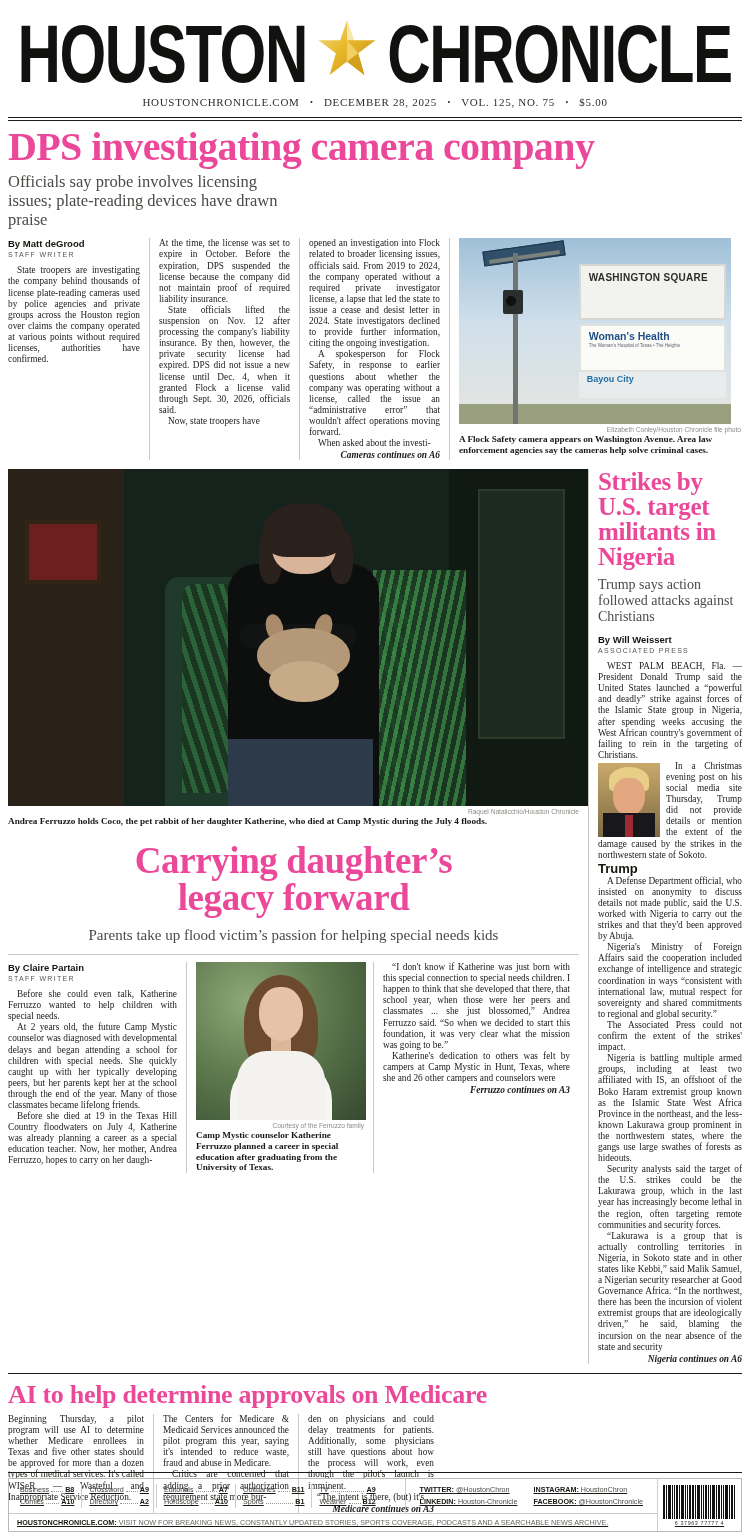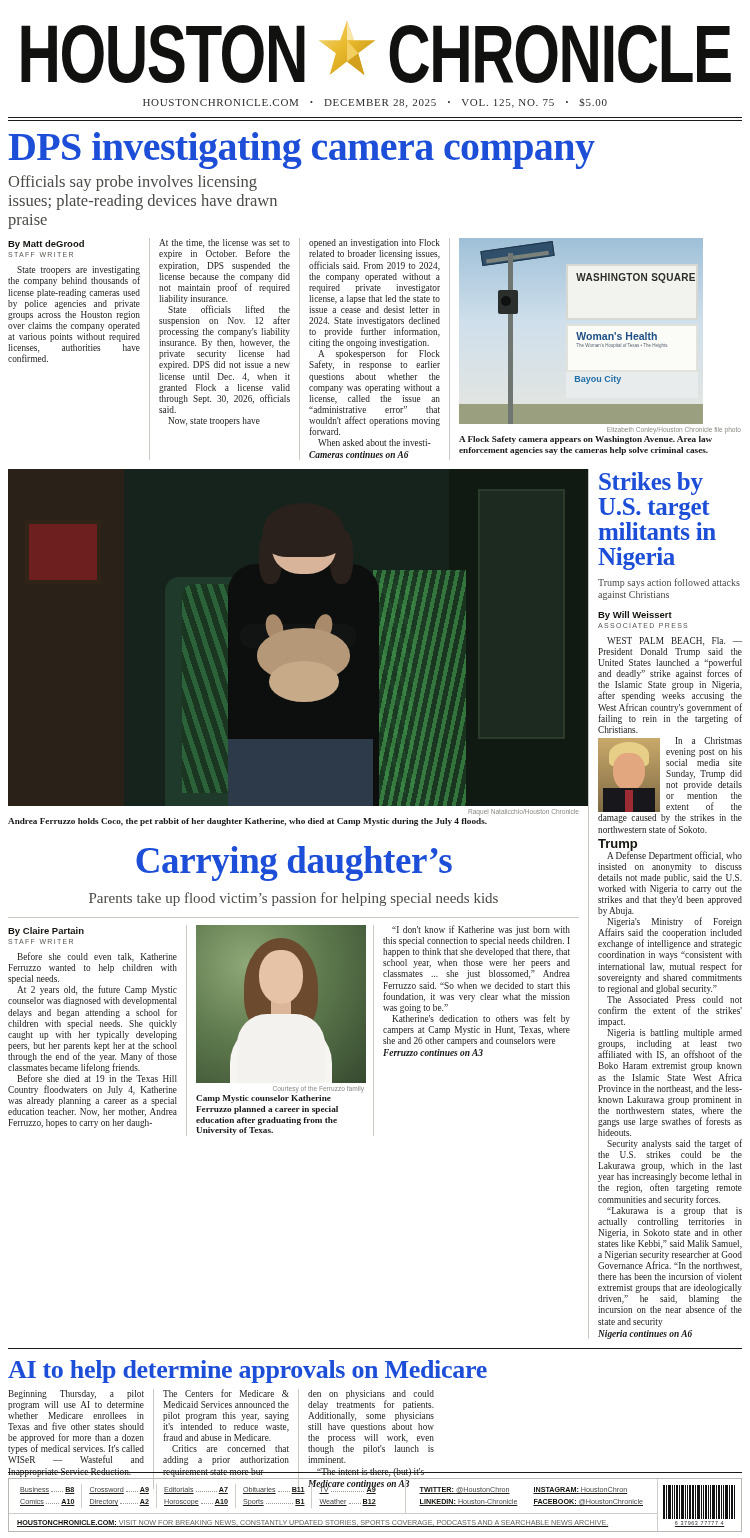--- a/index.html
+++ b/index.html
@@ -33,59 +33,59 @@
     font-family: "Liberation Serif", serif;
     font-size: 11px; letter-spacing: 0.7px;
     color: #2d2d2b; padding: 16px 0 9px;
   }
   .dateline .sep { padding: 0 7px; font-size: 8px; vertical-align: 1px; }
   .rule-double { border-top: 1.5px solid #1a1a18; border-bottom: 1px solid #1a1a18; height: 4px; }
 
   
   .hl-main {
     font-family: "Liberation Serif", serif;
-    font-weight: bold; color: #1d4ed8;
+    font-weight: bold; color: #ec4899;
     letter-spacing: -0.6px; line-height: 0.97;
   }
   .deck {
     font-family: "Liberation Serif", serif;
     color: #4a4a46; line-height: 1.14; font-weight: normal;
   }
   .byline { font-family: "Liberation Sans", sans-serif; font-weight: bold; font-size: 9.5px; color: #15150f; }
   .byline-org { font-family: "Liberation Sans", sans-serif; font-size: 7px; letter-spacing: 1.3px; color: #55554f; margin-top: 2px; }
   .body-col p {
     font-family: "Liberation Serif", serif;
     font-size: 9.3px; line-height: 11.1px;
     text-align: justify; text-indent: 9px;
     color: #20201d; hyphens: auto;
   }
   .body-col p.nf { text-indent: 0; }
   .jump {
     font-family: "Liberation Serif", serif; font-weight: bold; font-style: italic;
-    font-size: 9.4px; text-align: left; color: #17171a; margin-top: 1px;
+    font-size: 9.4px; text-align: right; color: #17171a; margin-top: 1px;
   }
   .credit {
     font-family: "Liberation Sans", sans-serif; font-size: 6.6px;
     color: #8a8a84; text-align: right; padding: 2px 0 1px;
   }
   .cap {
     font-family: "Liberation Serif", serif; font-weight: bold;
     font-size: 9.2px; line-height: 10.8px; color: #17171a;
   }
   .photo { background: #cfd3d6; position: relative; overflow: hidden; }
 
   
   .story1 { padding-top: 7px; }
   .s1-head { font-size: 40px; line-height: 0.95; padding-bottom: 7px; }
   .s1-deck { font-size: 16.5px; width: 286px; padding-bottom: 9px; }
   .s1-grid { display: flex; gap: 0; }
   .s1-c1, .s1-c2, .s1-c3 { width: 141px; padding-right: 9px; }
   .s1-c2, .s1-c3 { border-left: 0.7px solid #c9c9c4; padding-left: 9px; width: 150px; }
   .s1-right { width: 292px; padding-left: 9px; border-left: 0.7px solid #c9c9c4; }
-  .s1-photo { width: 244px; height: 186px; }
+  .s1-photo { width: 272px; height: 186px; }
 
   
   .camphoto { background: linear-gradient(#b9cfe0 0%, #cfe0ec 38%, #dfe4e4 70%, #c9c6bb 100%); }
   .ph-sky { position:absolute; inset:0; background: linear-gradient(#9fc0d8 0%, #cfdfeb 45%, #e6e6e0 100%); }
   .ph-sign { position:absolute; left:44%; top:14%; width:54%; height:30%; background:#f2f2ee; border:2px solid #d8d8d2; }
   .ph-sign2 { position:absolute; left:44%; top:46%; width:54%; height:26%; background:#fbfbf8; border:2px solid #e2e2dc; }
   .ph-sign3 { position:absolute; left:44%; top:72%; width:54%; height:14%; background:#e9ecec; }
   .ph-signtext { font-family:"Liberation Sans",sans-serif; font-weight:bold; font-size:10px; color:#2c2c2a; padding:6px 0 0 8px; letter-spacing:0.3px;}
   .ph-signtext2 { font-family:"Liberation Sans",sans-serif; font-weight:bold; font-size:10.5px; color:#1f4f86; padding:4px 0 0 8px;}
   .ph-signsub { font-family:"Liberation Sans",sans-serif; font-size:4.5px; color:#5a6472; padding:1px 0 0 8px;}
@@ -138,21 +138,21 @@
   .sp { background: linear-gradient(#6e8a5c, #3f5a39); }
   .sp-bgblur { position:absolute; inset:0; background: radial-gradient(circle at 30% 25%, #8fa878 0%, #5f7a4e 45%, #35492f 100%); }
   .sp-hair { position:absolute; left:28%; top:8%; width:44%; height:62%; background:#6b4a2d; border-radius:50% 50% 38% 38%; }
   .sp-face { position:absolute; left:37%; top:16%; width:26%; height:34%; background:#e6c3a6; border-radius:46% 46% 50% 50%; }
   .sp-neck { position:absolute; left:44%; top:46%; width:12%; height:12%; background:#dcb698; }
   .sp-dress { position:absolute; left:24%; top:56%; width:52%; height:44%; background:#f4f2ee; border-radius:30px 30px 0 0; }
   .sp-shoulder { position:absolute; left:20%; top:62%; width:60%; height:38%; background:#f7f5f1; border-radius:40px 40px 0 0; }
 
   
   .nig-head { font-size: 25px; line-height: 1.0; padding-bottom: 8px; letter-spacing: -0.3px; }
-  .nig-deck { font-size: 10px; padding-bottom: 9px; }
+  .nig-deck { font-size: 14px; padding-bottom: 9px; }
   .nig-mug { width: 62px; height: 74px; float: left; margin: 2px 6px 0 0; }
   .mug-t { background: linear-gradient(#c9a96b, #7e6a44); }
   .mug-hair { position:absolute; left:18%; top:6%; width:64%; height:34%; background:#e8cf87; border-radius:50% 50% 20% 20%; }
   .mug-face { position:absolute; left:24%; top:20%; width:52%; height:52%; background:#e2a77f; border-radius:42% 42% 48% 48%; }
   .mug-suit { position:absolute; left:8%; top:68%; width:84%; height:32%; background:#17171c; }
   .mug-tie { position:absolute; left:44%; top:70%; width:12%; height:30%; background:#9c2b34; }
   .mug-cap { font-family:"Liberation Sans",sans-serif; font-weight:bold; font-size:13px; color:#15150f; }
 
   
   .med { padding-top: 9px; }
@@ -288,20 +288,21 @@
         <div class="pp-arm"></div>
         <div class="pp-ear"></div>
         <div class="pp-ear2"></div>
         <div class="pp-rabbit"></div>
         <div class="pp-rabbit2"></div>
       </div>
       <div class="credit">Raquel Natalicchio/Houston Chronicle</div>
       <div class="cap">Andrea Ferruzzo holds Coco, the pet rabbit of her daughter Katherine, who died at Camp Mystic during the July 4 floods.</div>
 
       <div class="hl-main feat-head">Carrying daughter’s</div>
+      <div class="hl-main feat-head" style="padding-top:0">legacy forward</div>
       <div class="deck feat-deck">Parents take up flood victim’s passion for helping special needs kids</div>
       <div class="feat-rule"></div>
 
       <div class="feat-grid">
         <div class="feat-c1 body-col">
           <div class="byline">By Claire Partain</div>
           <div class="byline-org">STAFF WRITER</div>
           <p style="margin-top:7px">Before she could even talk, Katherine Ferruzzo wanted to help children with special needs.</p>
           <p>At 2 years old, the future Camp Mystic counselor was diagnosed with developmental delays and began attending a school for children with special needs. She quickly caught up with her typically developing peers, but her parents kept her at the school through the end of the year. Many of those classmates became lifelong friends.</p>
           <p>Before she died at 19 in the Texas Hill Country floodwaters on July 4, Katherine was already planning a career as a special education teacher. Now, her mother, Andrea Ferruzzo, hopes to carry on her daugh-</p>
@@ -331,21 +332,21 @@
       <div class="deck nig-deck">Trump says action followed attacks against Christians</div>
       <div class="byline">By Will Weissert</div>
       <div class="byline-org">ASSOCIATED PRESS</div>
       <p style="margin-top:7px">WEST PALM BEACH, Fla. — President Donald Trump said the United States launched a “powerful and deadly” strike against forces of the Islamic State group in Nigeria, after spending weeks accusing the West African country's government of failing to rein in the targeting of Christians.</p>
       <div class="nig-mug photo mug-t">
         <div class="mug-hair"></div>
         <div class="mug-face"></div>
         <div class="mug-suit"></div>
         <div class="mug-tie"></div>
       </div>
-      <p>In a Christmas evening post on his social media site Sunday, Trump did not provide details or mention the extent of the damage caused by the strikes in the northwestern state of Sokoto.</p>
+      <p>In a Christmas evening post on his social media site Thursday, Trump did not provide details or mention the extent of the damage caused by the strikes in the northwestern state of Sokoto.</p>
       <div class="mug-cap">Trump</div>
       <p style="clear:both">A Defense Department official, who insisted on anonymity to discuss details not made public, said the U.S. worked with Nigeria to carry out the strikes and that they'd been approved by Abuja.</p>
       <p>Nigeria's Ministry of Foreign Affairs said the cooperation included exchange of intelligence and strategic coordination in ways “consistent with international law, mutual respect for sovereignty and shared commitments to regional and global security.”</p>
       <p>The Associated Press could not confirm the extent of the strikes' impact.</p>
       <p>Nigeria is battling multiple armed groups, including at least two affiliated with IS, an offshoot of the Boko Haram extremist group known as the Islamic State West Africa Province in the northeast, and the less-known Lakurawa group prominent in the northwestern states, where the gangs use large swathes of forests as hideouts.</p>
       <p>Security analysts said the target of the U.S. strikes could be the Lakurawa group, which in the last year has increasingly become lethal in the region, often targeting remote communities and security forces.</p>
       <p>“Lakurawa is a group that is actually controlling territories in Nigeria, in Sokoto state and in other states like Kebbi,” said Malik Samuel, a Nigerian security researcher at Good Governance Africa. “In the northwest, there has been the incursion of violent extremist groups that are ideologically driven,” he said, blaming the incursion on the near absence of the state and security</p>
       <div class="jump">Nigeria continues on A6</div>
     </div>
   </div>

